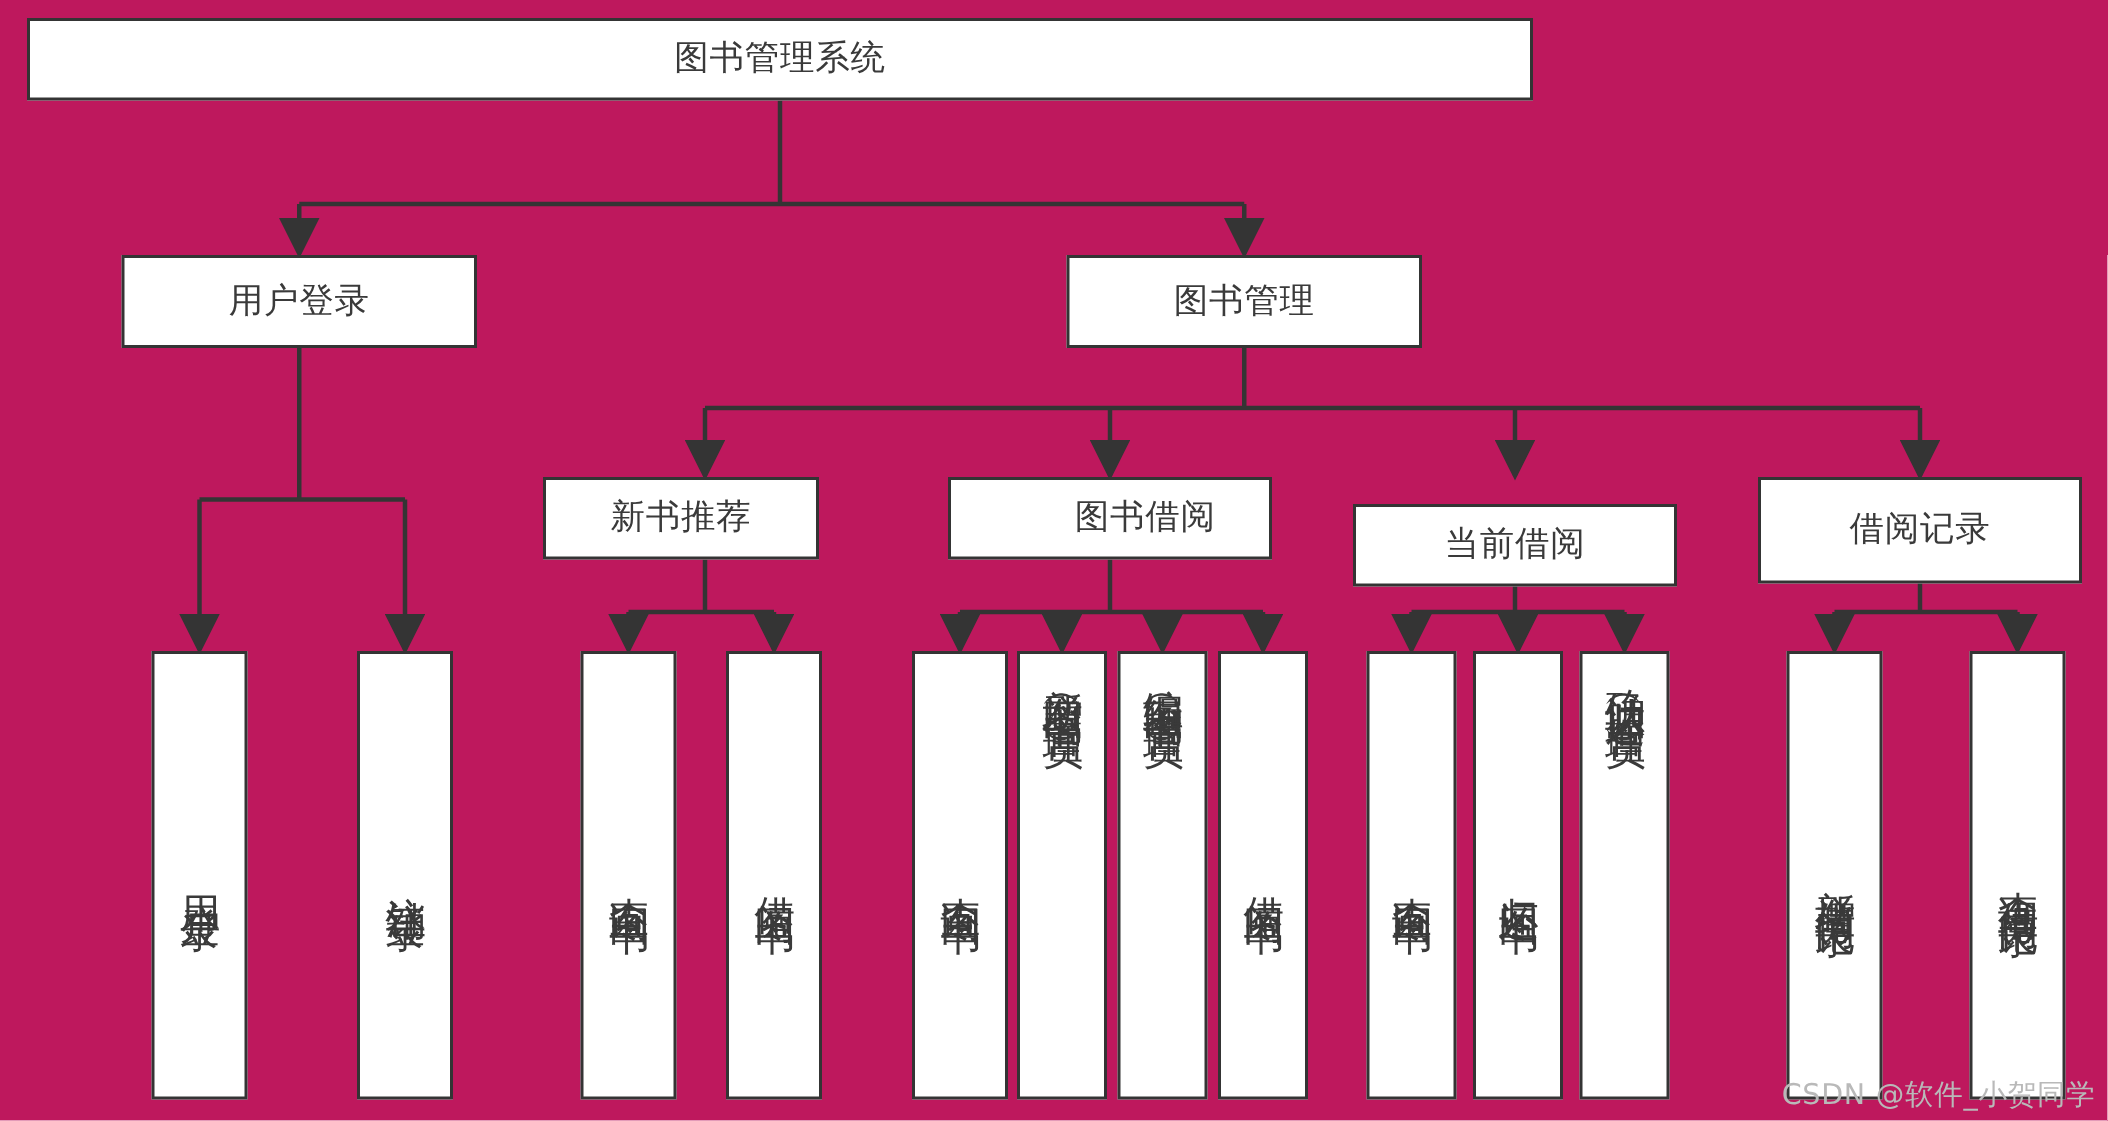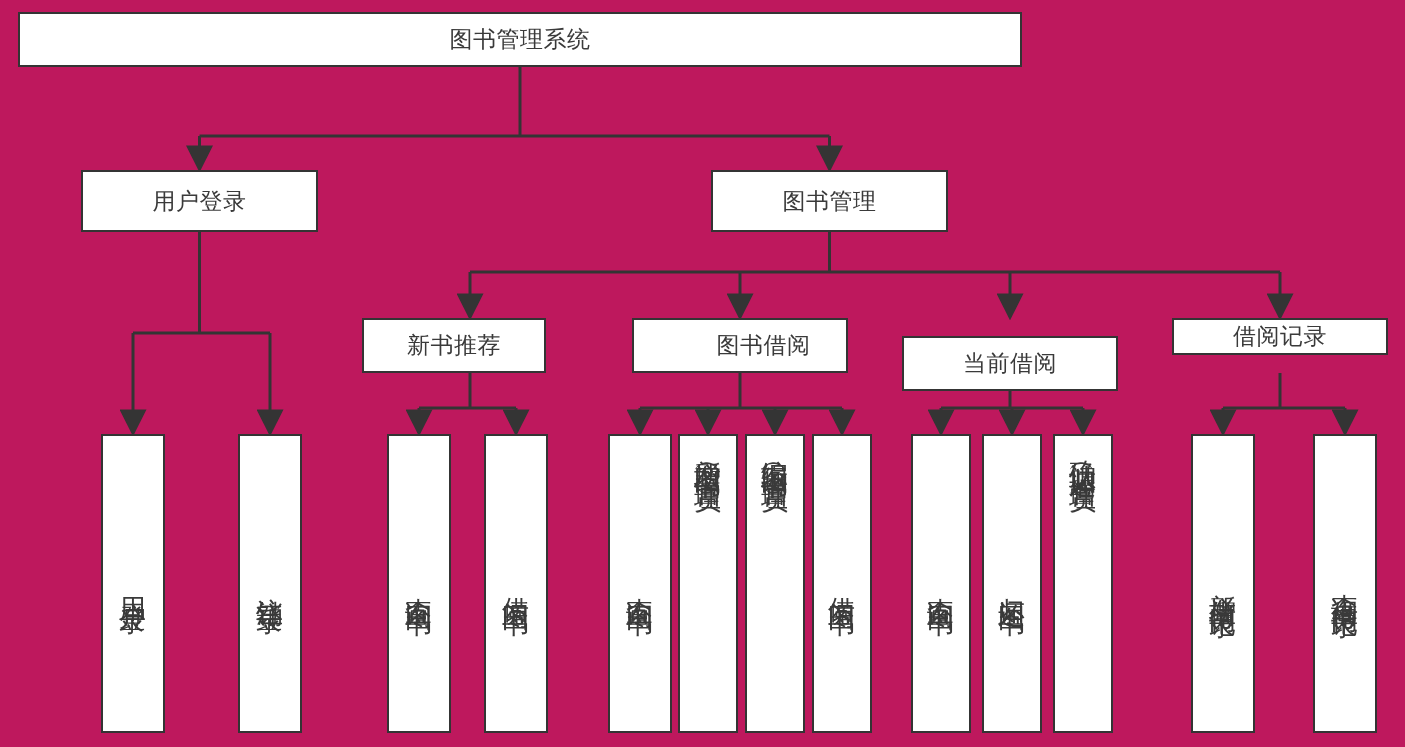--- a/index.html
+++ b/index.html
@@ -141,21 +141,21 @@
       </div>
       <div class="node horiz" style="left: 362px; top: 318px; width: 184px; height: 55px;">
         <span class="node-label">新书推荐</span>
       </div>
       <div class="node horiz" style="left: 632px; top: 318px; width: 216px; height: 55px; padding-left: 47px;">
         <span class="node-label">图书借阅</span>
       </div>
       <div class="node horiz" style="left: 902px; top: 336px; width: 216px; height: 55px;">
         <span class="node-label">当前借阅</span>
       </div>
-      <div class="node horiz" style="left: 1172px; top: 318px; width: 216px; height: 37px;">
+      <div class="node horiz" style="left: 1172px; top: 318px; width: 216px; height: 71px;">
         <span class="node-label">借阅记录</span>
       </div>
       <div class="node vert centered" style="left: 101px; top: 434px; width: 64px; height: 299px;">
         <span class="node-label">用户登录</span>
       </div>
       <div class="node vert centered" style="left: 238px; top: 434px; width: 64px; height: 299px;">
         <span class="node-label">注销登录</span>
       </div>
       <div class="node vert centered" style="left: 387px; top: 434px; width: 64px; height: 299px;">
         <span class="node-label">查询图书</span>
@@ -185,13 +185,14 @@
         <span class="node-label">确认归还（管理员）</span>
       </div>
       <div class="node vert centered" style="left: 1191px; top: 434px; width: 64px; height: 299px;">
         <span class="node-label">新增借阅记录</span>
       </div>
       <div class="node vert centered" style="left: 1313px; top: 434px; width: 64px; height: 299px;">
         <span class="node-label">查询借阅记录</span>
       </div>
     </div>
 
+  <div id="watermark">CSDN @软件_小贺同学</div>
 </div>
 
 </body></html>

